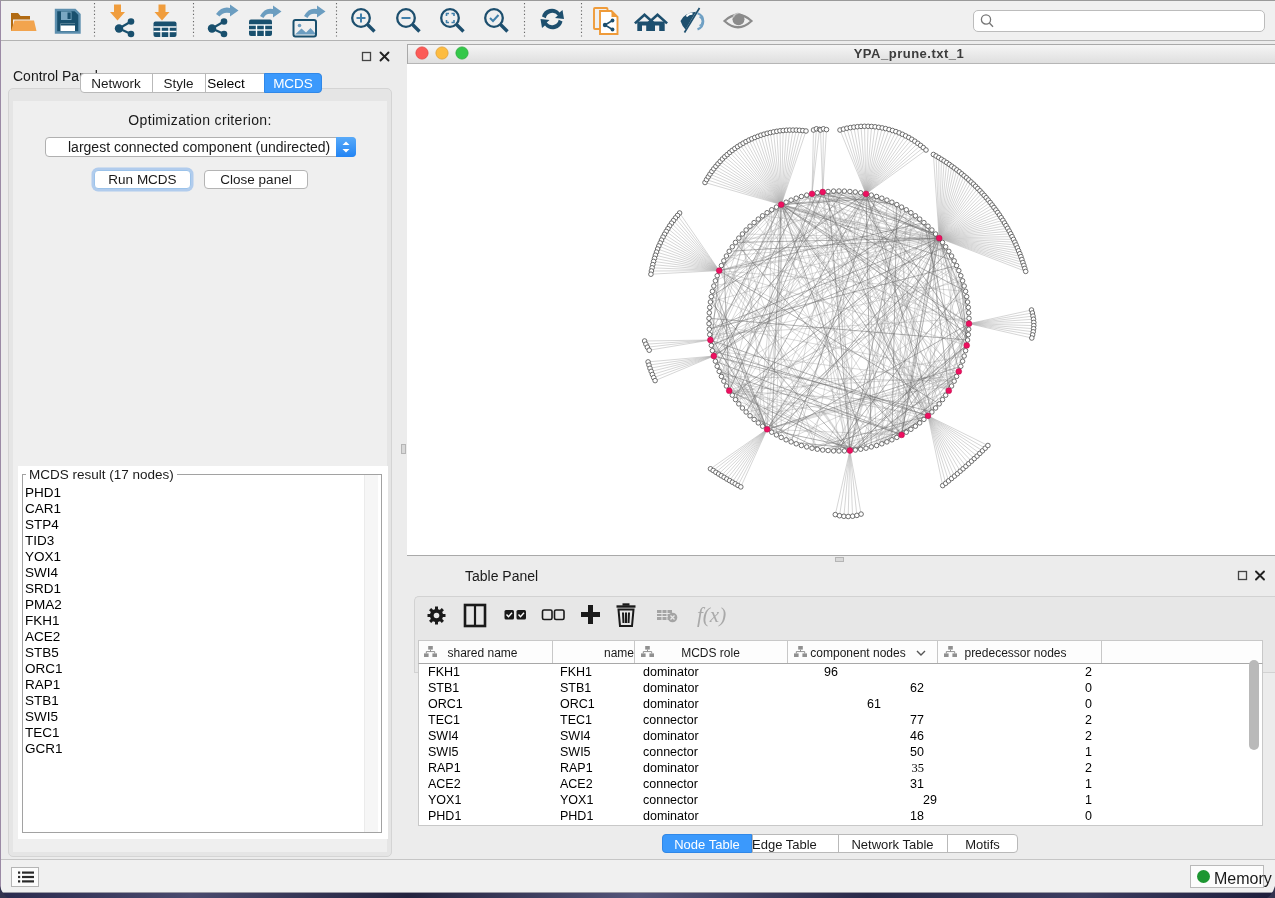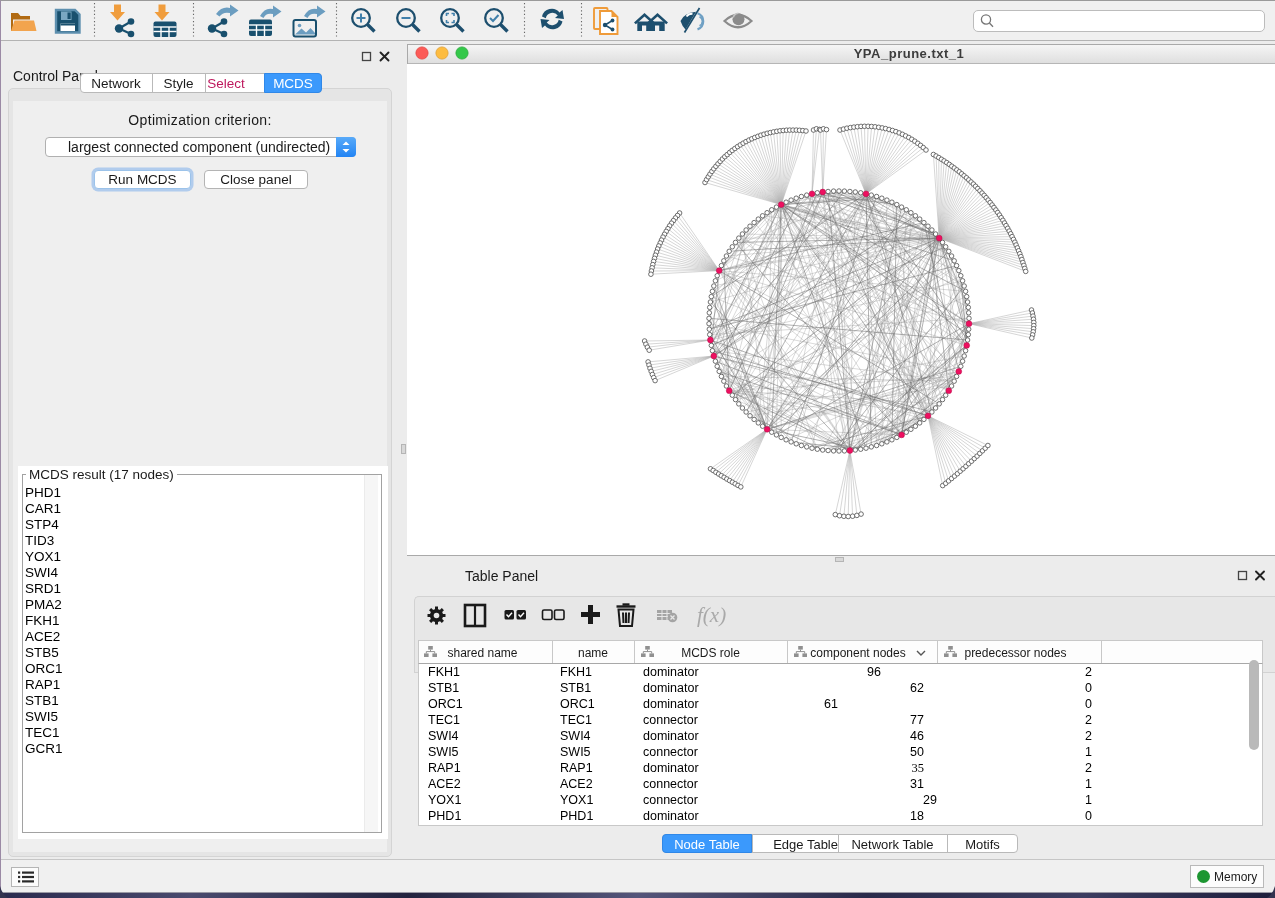--- a/index.html
+++ b/index.html
@@ -161,21 +161,21 @@
 
 <div class="abs" style="left:8px;top:88px;width:384px;height:769px;background:#e5e5e5;border:1px solid #d4d4d4;border-radius:5px;"></div>
 <div class="abs" style="left:13px;top:101px;width:374px;height:751px;background:#efefef;"></div>
 
 <div class="abs" style="left:80px;top:73px;width:242px;height:20px;background:#fff;border:1px solid #b9b9b9;border-radius:4px;"></div>
 <div class="abs" style="left:152px;top:73px;width:1px;height:20px;background:#b9b9b9;"></div>
 <div class="abs" style="left:205px;top:73px;width:1px;height:20px;background:#b9b9b9;"></div>
 <div class="abs" style="left:264px;top:73px;width:58px;height:20px;background:#3b99fc;border:1px solid #3088e8;border-radius:0 4px 4px 0;"></div>
 <div class="abs" style="left:80px;top:76px;width:72px;text-align:center;font-size:13.5px;color:#1a1a1a;">Network</div>
 <div class="abs" style="left:152px;top:76px;width:53px;text-align:center;font-size:13.5px;color:#1a1a1a;">Style</div>
-<div class="abs" style="left:205px;top:76px;width:42px;text-align:center;font-size:13.5px;color:#be185d;">Select</div>
+<div class="abs" style="left:205px;top:76px;width:42px;text-align:center;font-size:13.5px;color:#000000;">Select</div>
 <div class="abs" style="left:264px;top:76px;width:58px;text-align:center;font-size:13.5px;color:#fff;">MCDS</div>
 
 <div class="abs" style="left:13px;top:112px;width:374px;height:16px;text-align:center;font-size:14px;letter-spacing:0.35px;color:#1a1a1a;">Optimization criterion:</div>
 <div class="abs" style="left:45px;top:137px;width:311px;height:20px;background:#fff;border:1px solid #b0b0b0;border-radius:4px;"></div>
 <div class="abs" style="left:54px;top:139px;font-size:14px;color:#1a1a1a;padding-left:14px;">largest connected component (undirected)</div>
 <div class="abs" style="left:336px;top:137px;width:20px;height:20px;background:linear-gradient(#58aaf9,#2284f4);border-radius:0 4px 4px 0;"></div>
 <svg class="abs" style="left:336px;top:137px;" width="20" height="20">
 <path d="M6.5 8 l3.5 -3.5 l3.5 3.5 z" fill="#fff"></path>
 <path d="M6.5 12 l3.5 3.5 l3.5 -3.5 z" fill="#fff"></path>
 </svg>
@@ -1198,46 +1198,46 @@
 </svg>
 <svg class="abs" style="left:944px;top:646px;" width="13" height="12">
 <g fill="#909090">
       <rect x="4.2" y="0" width="4.6" height="3.6"></rect>
       <rect x="0" y="7.4" width="4.6" height="3.6"></rect>
       <rect x="8.4" y="7.4" width="4.6" height="3.6"></rect>
     </g>
 <path d="M6.5 3.6 v2 M2.3 7.4 v-1.8 h8.4 v1.8" stroke="#909090" stroke-width="1" fill="none"></path>
 </svg>
 <div class="abs" style="left:445px;top:646px;width:75px;text-align:center;font-size:12px;color:#1a1a1a;">shared name</div>
-<div class="abs" style="left:552px;top:646px;width:82px;text-align:center;font-size:12px;color:#1a1a1a;">name</div>
+<div class="abs" style="left:552px;top:646px;width:82px;text-align:right;font-size:12px;color:#1a1a1a;">name</div>
 <div class="abs" style="left:634px;top:646px;width:153px;text-align:center;font-size:12px;color:#1a1a1a;">MCDS role</div>
 <div class="abs" style="left:790px;top:646px;width:136px;text-align:center;font-size:12px;color:#1a1a1a;">component nodes</div>
 <div class="abs" style="left:937px;top:646px;width:157px;text-align:center;font-size:12px;color:#1a1a1a;">predecessor nodes</div>
 <svg class="abs" style="left:915px;top:649px;" width="12" height="8">
     <path d="M2 2 l4 4 l4 -4" stroke="#555" stroke-width="1.4" fill="none"></path>
   </svg>
 <div class="abs" style="left:428px;top:665px;width:830px;height:16px;font-size:12.5px;color:#000;">
     <span style="position:absolute;left:0;">FKH1</span>
     <span style="position:absolute;left:132px;">FKH1</span>
     <span style="position:absolute;left:215px;">dominator</span>
-    <span style="position:absolute;left:396px;width:100px;text-align:center;">96</span>
+    <span style="position:absolute;left:396px;width:100px;text-align:left;">96</span>
     <span style="position:absolute;left:564px;width:100px;text-align:right;">2</span>
   </div>
 <div class="abs" style="left:428px;top:681px;width:830px;height:16px;font-size:12.5px;color:#000;">
     <span style="position:absolute;left:0;">STB1</span>
     <span style="position:absolute;left:132px;">STB1</span>
     <span style="position:absolute;left:215px;">dominator</span>
     <span style="position:absolute;left:396px;width:100px;text-align:right;">62</span>
     <span style="position:absolute;left:564px;width:100px;text-align:right;">0</span>
   </div>
 <div class="abs" style="left:428px;top:697px;width:830px;height:16px;font-size:12.5px;color:#000;">
     <span style="position:absolute;left:0;">ORC1</span>
     <span style="position:absolute;left:132px;">ORC1</span>
     <span style="position:absolute;left:215px;">dominator</span>
-    <span style="position:absolute;left:396px;width:100px;text-align:left;">61</span>
+    <span style="position:absolute;left:396px;width:100px;text-align:center;">61</span>
     <span style="position:absolute;left:564px;width:100px;text-align:right;">0</span>
   </div>
 <div class="abs" style="left:428px;top:713px;width:830px;height:16px;font-size:12.5px;color:#000;">
     <span style="position:absolute;left:0;">TEC1</span>
     <span style="position:absolute;left:132px;">TEC1</span>
     <span style="position:absolute;left:215px;">connector</span>
     <span style="position:absolute;left:396px;width:100px;text-align:right;">77</span>
     <span style="position:absolute;left:564px;width:100px;text-align:right;">2</span>
   </div>
 <div class="abs" style="left:428px;top:729px;width:830px;height:16px;font-size:12.5px;color:#000;">
@@ -1284,38 +1284,38 @@
   </div>
 
 <div class="abs" style="left:1249px;top:660px;width:10px;height:90px;background:#b9b9b9;border-radius:5px;"></div>
 
 <div class="abs" style="left:662px;top:834px;width:356px;height:19px;background:#fff;border:1px solid #b9b9b9;border-radius:4px;"></div>
 <div class="abs" style="left:662px;top:834px;width:90px;height:19px;background:#3b99fc;border:1px solid #3088e8;border-radius:4px 0 0 4px;"></div>
 <div class="abs" style="left:752px;top:834px;width:1px;height:19px;background:#b9b9b9;"></div>
 <div class="abs" style="left:838px;top:834px;width:1px;height:19px;background:#b9b9b9;"></div>
 <div class="abs" style="left:947px;top:834px;width:1px;height:19px;background:#b9b9b9;"></div>
 <div class="abs" style="left:662px;top:837px;width:90px;text-align:center;font-size:13px;color:#fff;">Node Table</div>
-<div class="abs" style="left:752px;top:837px;width:86px;text-align:right;font-size:13px;color:#1a1a1a;">Edge Table</div>
+<div class="abs" style="left:752px;top:837px;width:86px;text-align:left;font-size:13px;color:#1a1a1a;">Edge Table</div>
 <div class="abs" style="left:838px;top:837px;width:109px;text-align:center;font-size:13px;color:#1a1a1a;">Network Table</div>
 <div class="abs" style="left:947px;top:837px;width:71px;text-align:center;font-size:13px;color:#1a1a1a;">Motifs</div>
 
 <div class="abs" style="left:1px;top:859px;width:1274px;height:33px;background:#f0f0f0;border-top:1px solid #c6c6c6;"></div>
 <div class="abs" style="left:11px;top:867px;width:28px;height:20px;background:#fcfcfc;border:1px solid #b5b5b5;"></div>
 <svg class="abs" style="left:17.5px;top:871px;" width="16" height="12">
 <g fill="#2a2a2a">
 <rect x="0" y="0.5" width="2.2" height="2.2"></rect>
       <rect x="4" y="0.5" width="12" height="2.2"></rect>
 <rect x="0" y="4.9" width="2.2" height="2.2"></rect>
       <rect x="4" y="4.9" width="12" height="2.2"></rect>
 <rect x="0" y="9.3" width="2.2" height="2.2"></rect>
       <rect x="4" y="9.3" width="12" height="2.2"></rect>
 </g>
 </svg>
 <div class="abs" style="left:1190px;top:865px;width:74px;height:23px;background:#fcfcfc;border:1px solid #b9b9b9;"></div>
 <div class="abs" style="left:1197px;top:870px;width:13px;height:13px;background:#1d9632;border-radius:50%;"></div>
-<div class="abs" style="left:1214px;top:870px;font-size:12px;color:#1a1a1a;">Memory</div>
+<div class="abs" style="left:1214px;top:870px;font-size:16px;color:#1a1a1a;">Memory</div>
 
 <svg class="abs" style="left:1267px;top:886px;" width="8" height="12">
     <path d="M8 0 L8 12 L0 12 Q6 8 8 0 Z" fill="#33334f"></path>
   </svg>
 <svg class="abs" style="left:0;top:886px;" width="8" height="12">
     <path d="M0 0 L0 12 L8 12 Q2 8 0 0 Z" fill="#33334f"></path>
   </svg>
 
 </body></html>

